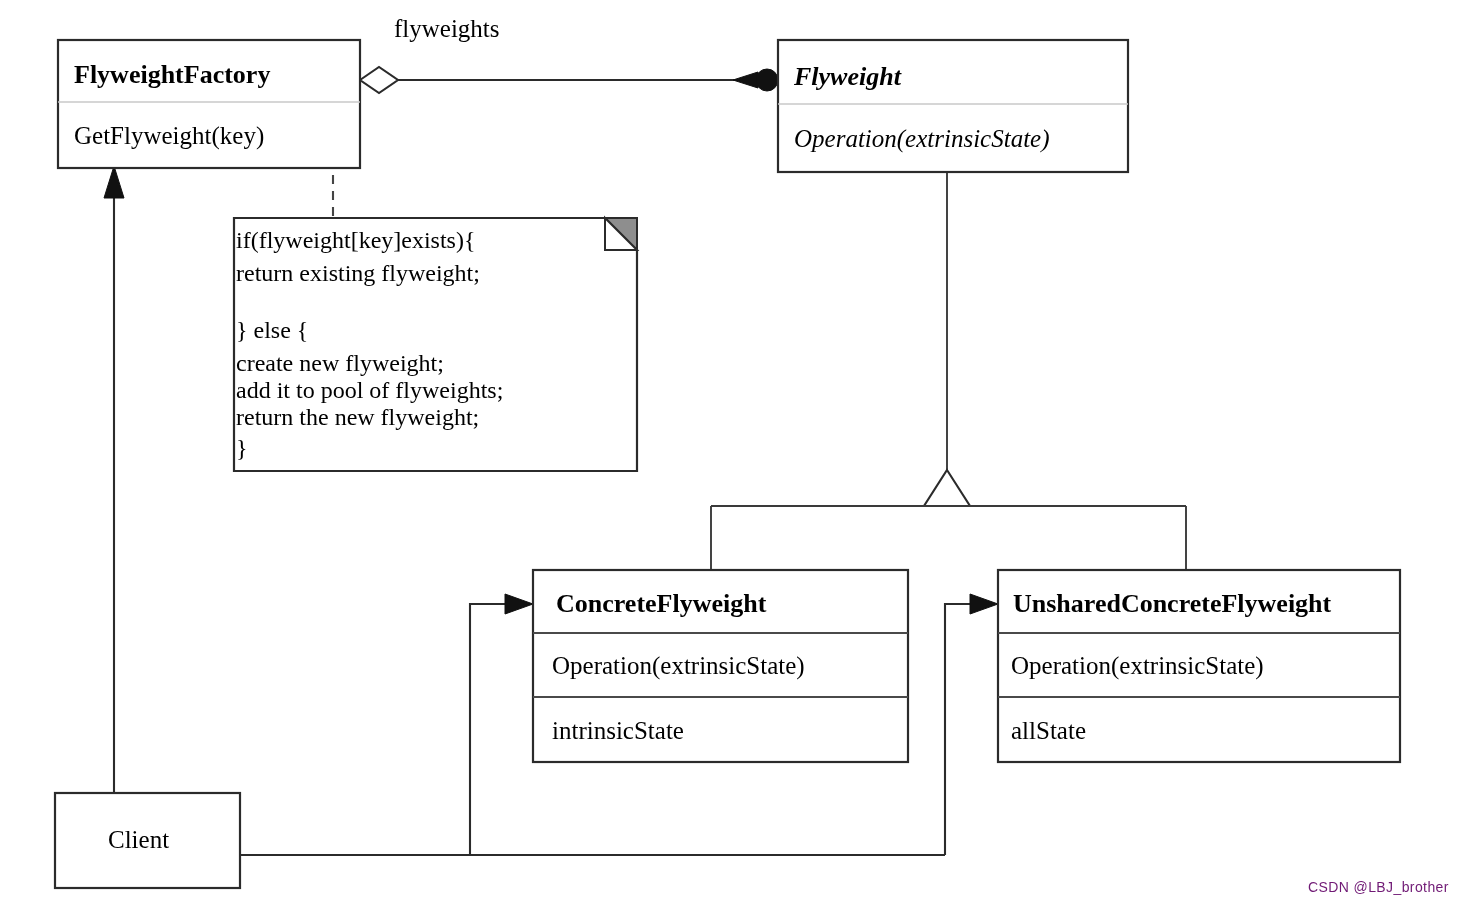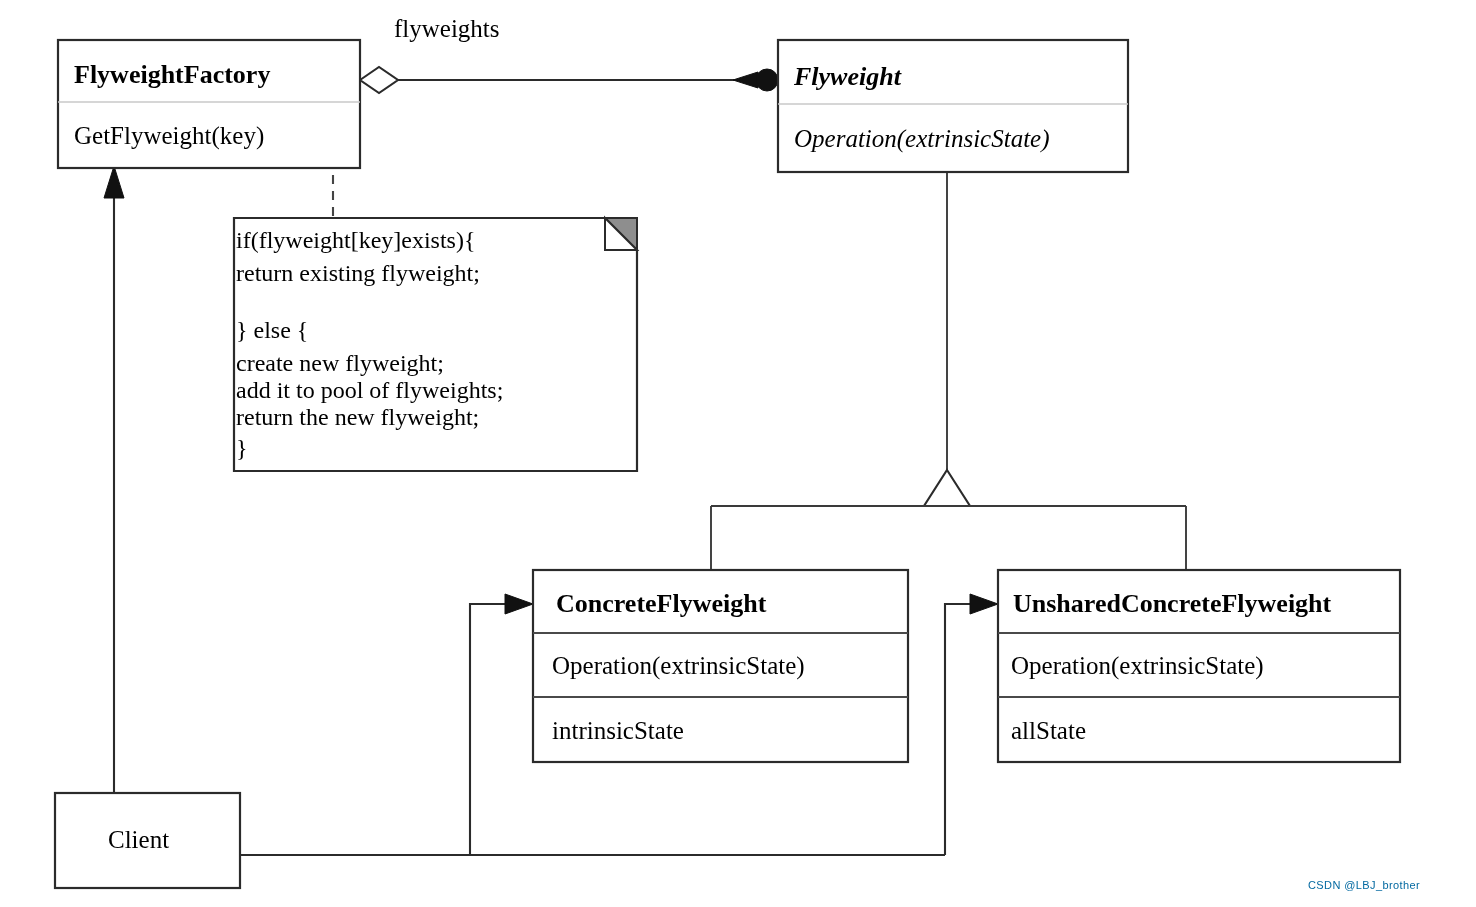--- a/index.html
+++ b/index.html
@@ -98,22 +98,22 @@
   }
   .t-label {
     font-size: 25px;
   }
   .t-note {
     font-size: 24px;
   }
   .watermark {
     position: absolute;
     font-family: "Liberation Sans", sans-serif;
-    font-size: 11px;
-    color: #0369a1;
+    font-size: 14px;
+    color: #701a75;
     letter-spacing: 0.4px;
     white-space: nowrap;
   }
 </style>
 </head>
 <body>
 
 <div id="canvas">
 
   <svg class="diagram" viewBox="0 0 1476 907">

